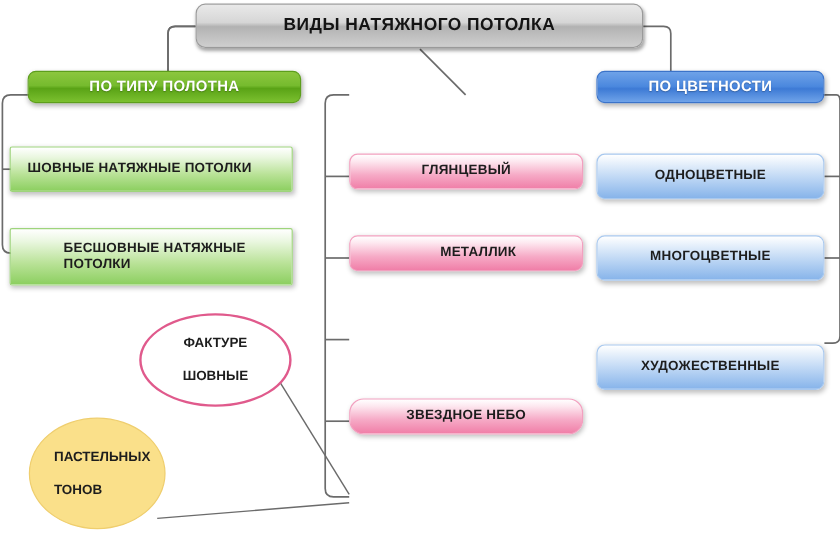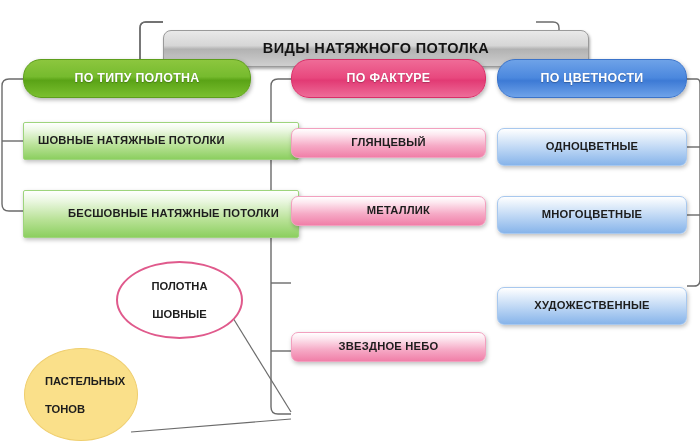--- a/index.html
+++ b/index.html
@@ -7,48 +7,48 @@
        font-family:"Liberation Sans","DejaVu Sans",sans-serif;}
   #stage{position:absolute;left:0;top:0;width:700px;height:445px;}
 
   svg#wires{position:absolute;left:0;top:0;width:700px;height:445px;}
 
   .node{position:absolute;box-sizing:border-box;display:flex;align-items:center;
         border-radius:7px;}
   .node span{display:block;width:100%;line-height:1.18;}
 
   
-  .title-box{left:163px;top:3px;width:426px;height:37px;
+  .title-box{left:163px;top:3px;width:373px;height:37px;
     background:linear-gradient(to bottom,#e9e9e9 0%,#d6d6d6 42%,#b2b2b2 52%,#cfcfcf 100%);
     border:1px solid #9a9a9a;border-radius:8px;justify-content:center;
-    box-shadow:1px 2px 3px rgba(0,0,0,.35);margin-top:27px;}
+    box-shadow:1px 2px 3px rgba(0,0,0,.35);}
   .title-box span{text-align:center;font-size:14.5px;font-weight:bold;color:#141414;
     letter-spacing:.4px;}
 
   
-  .hdr{height:39px;border-radius:18px;justify-content:flex-end;
+  .hdr{height:27px;border-radius:7px;justify-content:flex-end;
        box-shadow:1px 2px 4px rgba(0,0,0,.3);}
   .hdr span{text-align:center;font-size:12.4px;font-weight:bold;color:#ffffff;
     letter-spacing:.3px;text-shadow:0 1px 1px rgba(0,0,0,.25);}
 
   .hdr-green{left:23px;top:59px;width:228px;
     background:linear-gradient(to bottom,#8cc63e 0%,#76bb2e 45%,#5aa316 55%,#7bc02f 100%);
     border:1px solid #5d9e1c;}
   .hdr-pink{left:291px;top:59px;width:195px;
     background:linear-gradient(to bottom,#ef6b97 0%,#e8487e 48%,#e23a74 55%,#ee6d99 100%);
     border:1px solid #d92f68;}
   .hdr-blue{left:497px;top:59px;width:190px;
     background:linear-gradient(to bottom,#6ea2e8 0%,#4b88de 48%,#3d7ad5 56%,#6fa3e9 100%);
     border:1px solid #3b73c9;}
 
   
   .sub{box-shadow:1px 2px 4px rgba(0,0,0,.25);}
   .sub span{font-size:11.2px;font-weight:bold;color:#1d1d1d;letter-spacing:.2px;}
 
-  .sub-green{left:23px;width:276px;
+  .sub-green{left:8px;width:236px;
     background:linear-gradient(to bottom,#ffffff 0%,#eaf7e0 22%,#b9e297 62%,#8ccf60 100%);
     border:1px solid #9ed47c;border-radius:2px;padding:0 14px;}
   .sub-green span{text-align:left;}
 
   .sub-pink{left:291px;width:195px;height:30px;justify-content:center;
     background:linear-gradient(to bottom,#ffffff 0%,#fde7ef 20%,#f6aac6 60%,#f07fa8 100%);
     border:1px solid #f2a0bf;border-radius:7px;}
   .sub-pink span{text-align:center;}
 
   .sub-blue{left:497px;width:190px;height:38px;justify-content:center;
@@ -110,46 +110,43 @@
   <div class="node hdr hdr-green">
     <span>ПО ТИПУ ПОЛОТНА</span>
   </div>
   <div class="node sub sub-green" style="top:122px;height:38px;">
     <span>ШОВНЫЕ НАТЯЖНЫЕ ПОТОЛКИ</span>
   </div>
   <div class="node sub sub-green" style="top:190px;height:48px;padding-left:44px;">
     <span>БЕСШОВНЫЕ НАТЯЖНЫЕ ПОТОЛКИ</span>
   </div>
 
-  <div class="node hdr hdr-pink">
-    <span>ПО ФАКТУРЕ</span>
-  </div>
   <div class="node sub sub-pink" style="top:128px;">
     <span>ГЛЯНЦЕВЫЙ</span>
   </div>
   <div class="node sub sub-pink" style="top:196px;padding-left:20px;">
     <span>МЕТАЛЛИК</span>
   </div>
-  <div class="node sub sub-pink" style="top:332px;">
+  <div class="node sub sub-pink" style="top:332px;border-radius:12px;">
     <span>ЗВЕЗДНОЕ НЕБО</span>
   </div>
 
   <div class="node hdr hdr-blue">
     <span>ПО ЦВЕТНОСТИ</span>
   </div>
   <div class="node sub sub-blue" style="top:128px;justify-content:flex-end;">
     <span>ОДНОЦВЕТНЫЕ</span>
   </div>
   <div class="node sub sub-blue" style="top:196px;">
     <span>МНОГОЦВЕТНЫЕ</span>
   </div>
   <div class="node sub sub-blue" style="top:267px;margin-top:20px;">
     <span>ХУДОЖЕСТВЕННЫЕ</span>
   </div>
 
   <div class="ellipse ell-white">
-    <span><span>ПОЛОТНА</span><br><span>ШОВНЫЕ</span></span>
+    <span><span>ФАКТУРЕ</span><br><span>ШОВНЫЕ</span></span>
   </div>
   <div class="ellipse ell-yellow">
     <span><span>ПАСТЕЛЬНЫХ</span><br><span>ТОНОВ</span></span>
   </div>
 
 </div>
 
 </body></html>

